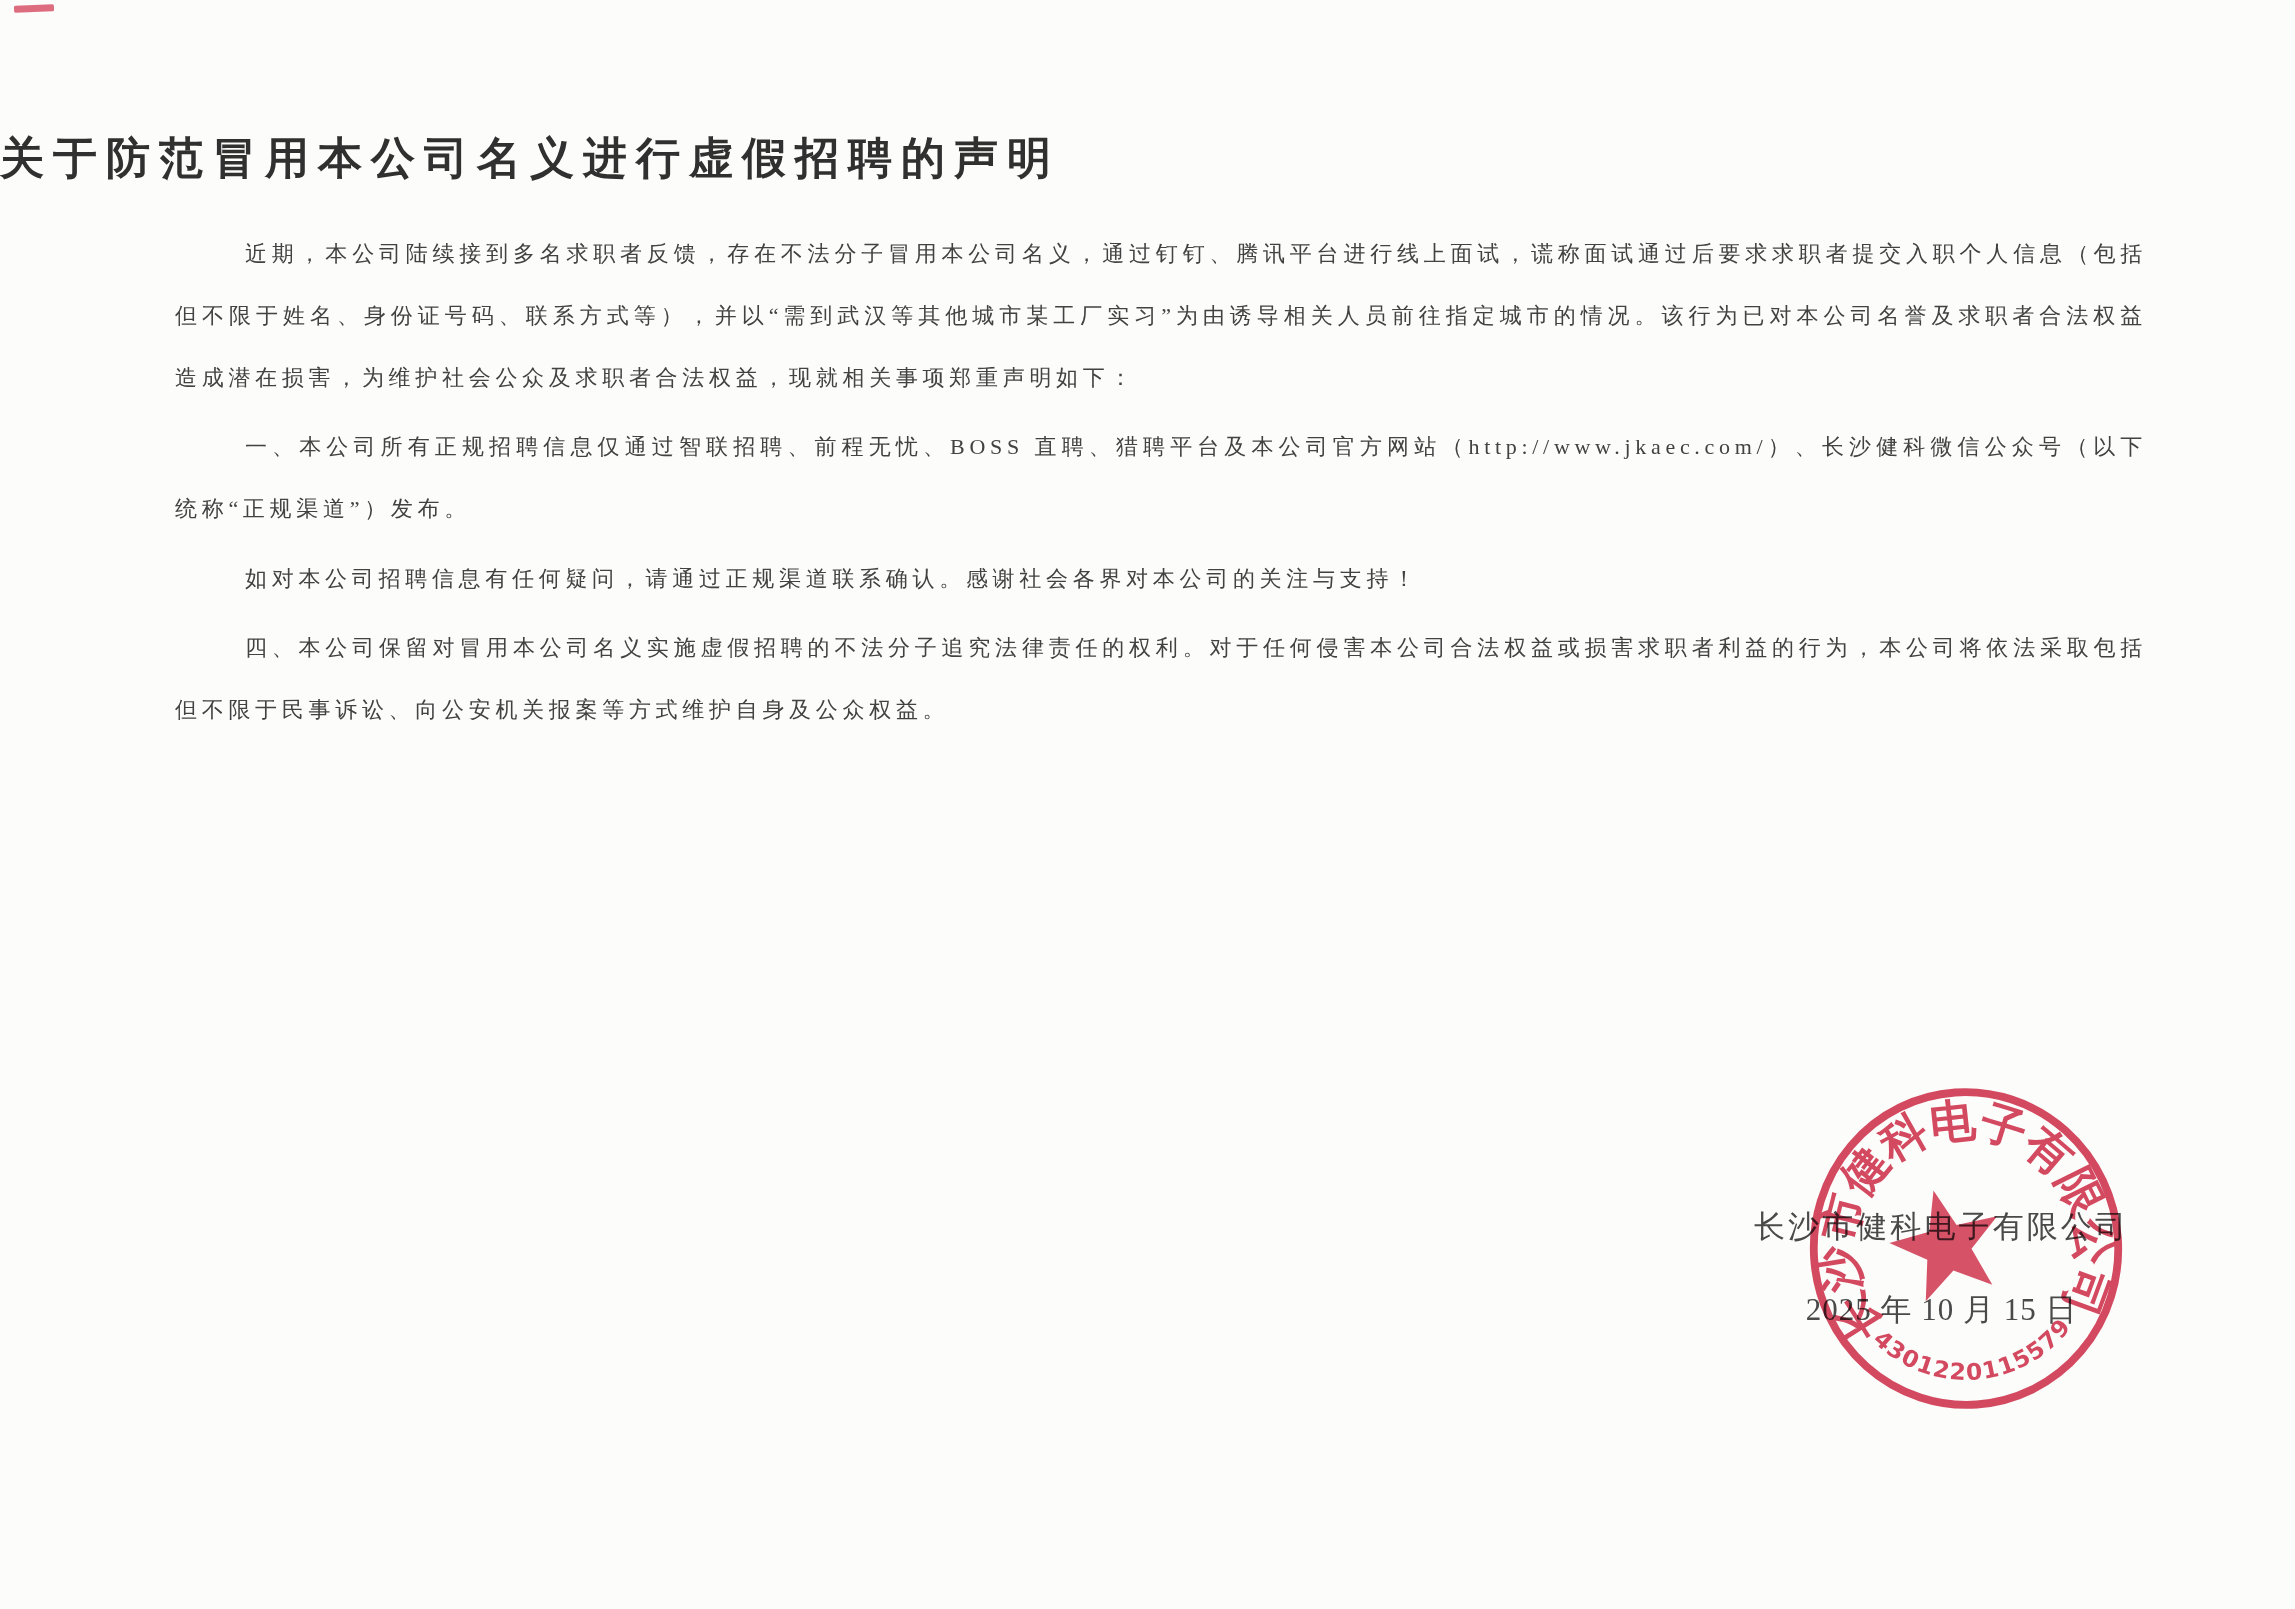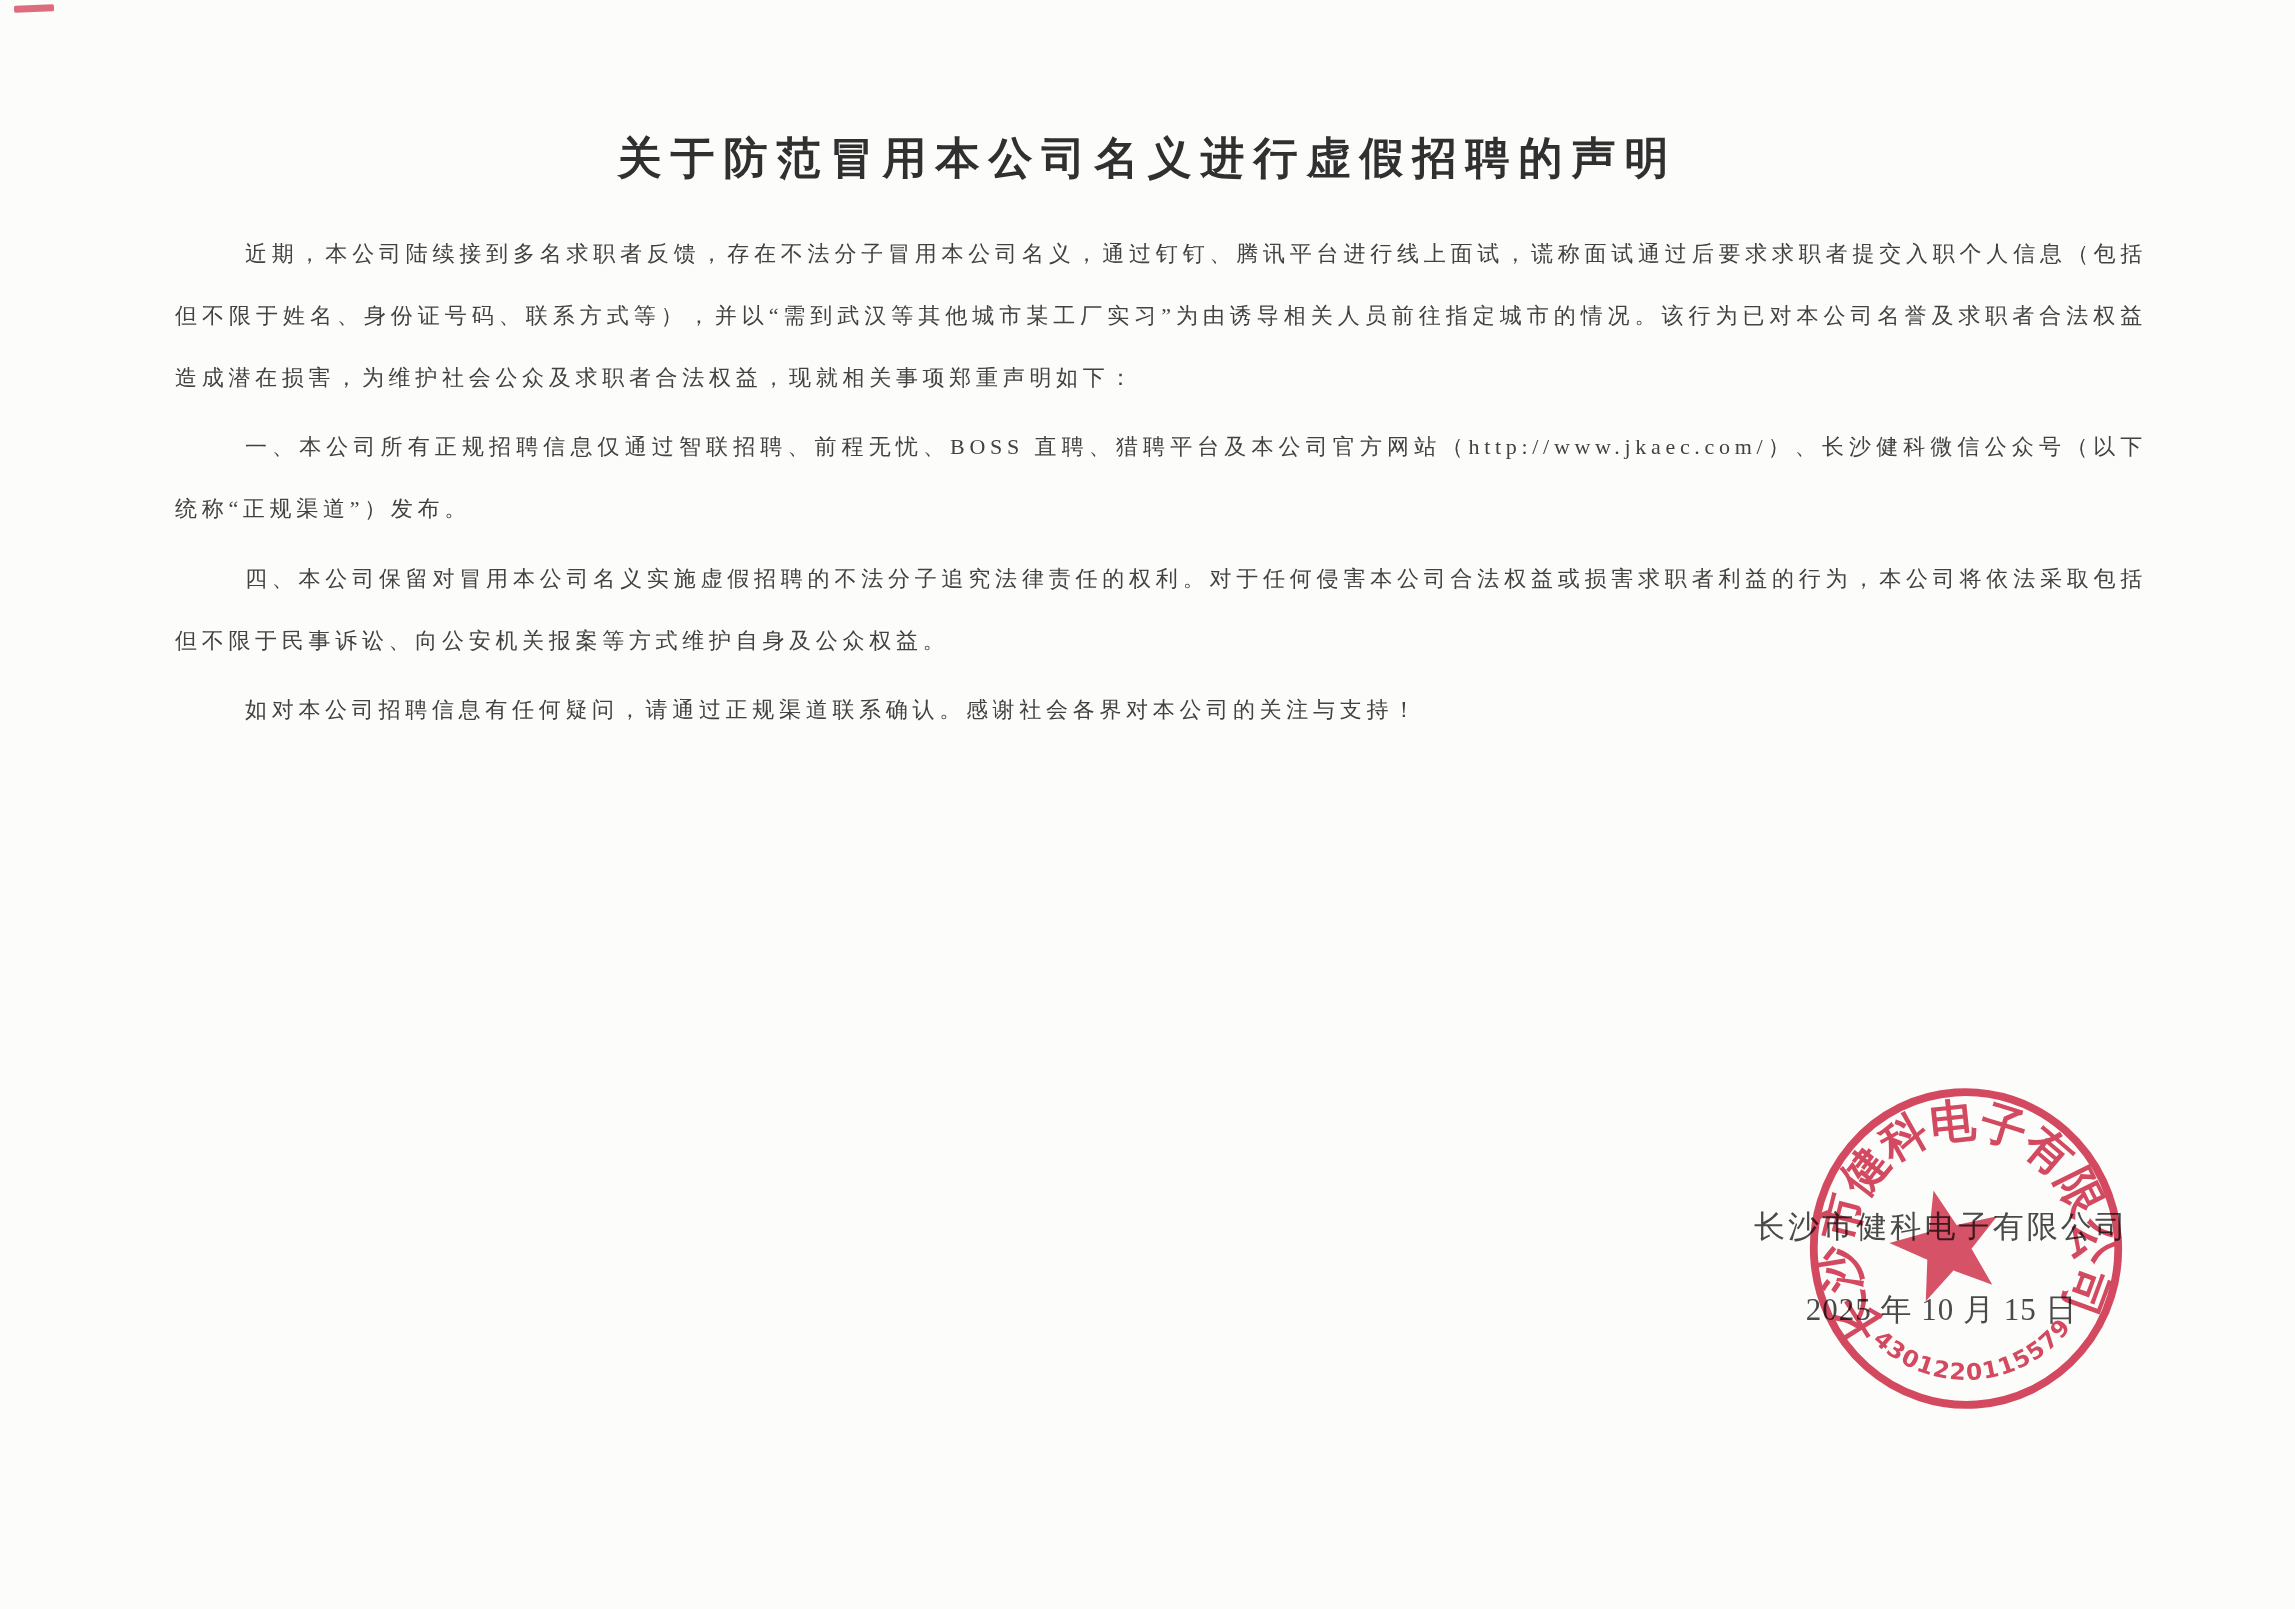--- a/index.html
+++ b/index.html
@@ -27,21 +27,20 @@
     opacity: .75;
     border-radius: 1.6px;
     transform: rotate(-2deg);
   }
   .title {
     position: absolute;
     top: 129px;
     left: 0;
     width: 100%;
     margin: 0;
-    text-align: center;
     font-size: 44px;
     font-weight: 700;
     letter-spacing: 9px;
     color: var(--title-text);
   }
   .body-text {
     position: absolute;
     left: 175px;
     top: 223px;
     width: 1972px;
@@ -107,22 +106,22 @@
 
 <div class="page">
 
   <div class="scan-mark"></div>
 
   <h1 class="title">关于防范冒用本公司名义进行虚假招聘的声明</h1>
 
   <div class="body-text">
     <p>近期，本公司陆续接到多名求职者反馈，存在不法分子冒用本公司名义，通过钉钉、腾讯平台进行线上面试，谎称面试通过后要求求职者提交入职个人信息（包括但不限于姓名、身份证号码、联系方式等），并以“需到武汉等其他城市某工厂实习”为由诱导相关人员前往指定城市的情况。该行为已对本公司名誉及求职者合法权益造成潜在损害，为维护社会公众及求职者合法权益，现就相关事项郑重声明如下：</p>
     <p>一、本公司所有正规招聘信息仅通过智联招聘、前程无忧、BOSS 直聘、猎聘平台及本公司官方网站（http://www.jkaec.com/）、长沙健科微信公众号（以下统称“正规渠道”）发布。</p>
+    <p>如对本公司招聘信息有任何疑问，请通过正规渠道联系确认。感谢社会各界对本公司的关注与支持！</p>
     <p>四、本公司保留对冒用本公司名义实施虚假招聘的不法分子追究法律责任的权利。对于任何侵害本公司合法权益或损害求职者利益的行为，本公司将依法采取包括但不限于民事诉讼、向公安机关报案等方式维护自身及公众权益。</p>
-    <p>如对本公司招聘信息有任何疑问，请通过正规渠道联系确认。感谢社会各界对本公司的关注与支持！</p>
   </div>
 
   <div class="signature">
     <div class="sig-company">长沙市健科电子有限公司</div>
     <div class="sig-date">2025 年 10 月 15 日</div>
   </div>
 
   <svg class="seal" width="344" height="355" viewBox="-330 -340 660 680">
     <g transform="rotate(-4)">
       <ellipse class="seal-ring" cx="0" cy="0" rx="292" ry="300"></ellipse>

